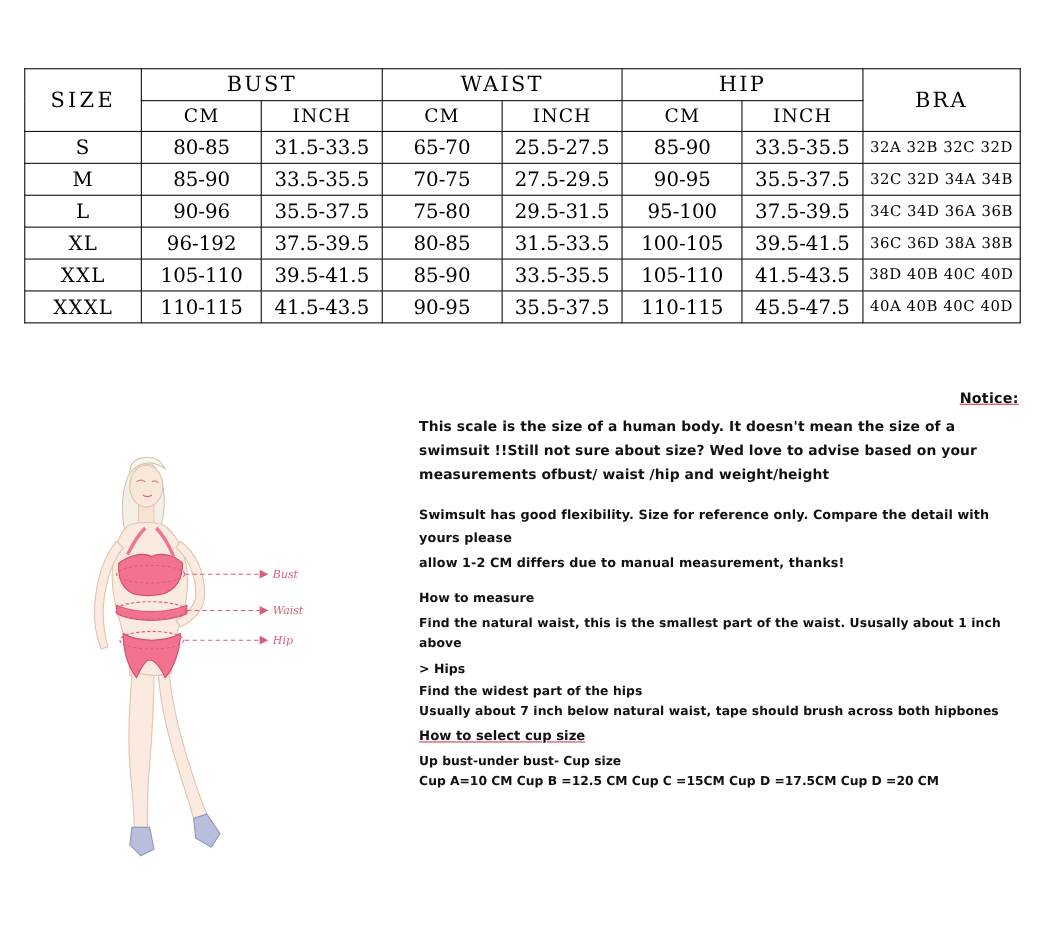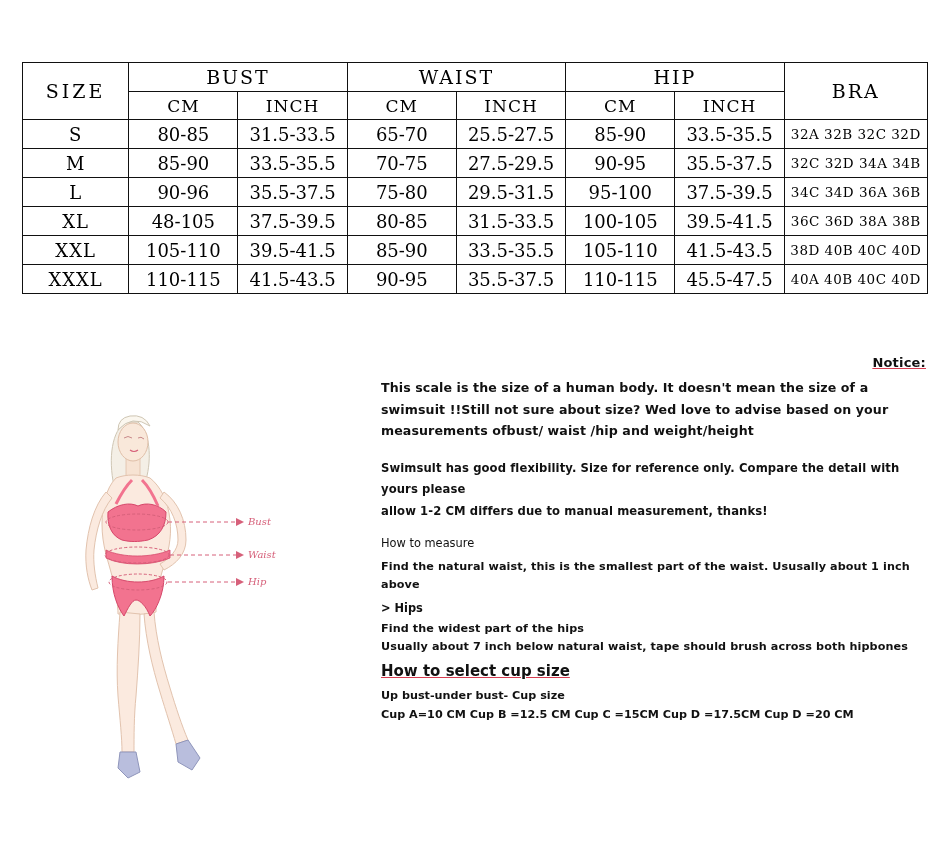--- a/index.html
+++ b/index.html
@@ -113,41 +113,41 @@
   }
   .notes .para {
     font-size: 11.6px;
     font-weight: bold;
     line-height: 1.85;
     letter-spacing: 0.1px;
     margin-bottom: 14px;
   }
   .notes .how-title {
     font-size: 11.4px;
-    font-weight: normal;
+    font-weight: bold;
     margin-bottom: 8px;
   }
   .notes .sub-head {
     font-size: 11.4px;
     font-weight: bold;
     color: #111;
     text-decoration: underline;
     text-decoration-color: #d63b4f;
     margin-bottom: 5px;
   }
   .notes .sub-head.nounderline { text-decoration: none; }
   .notes .line {
     font-size: 11.2px;
     font-weight: bold;
     line-height: 1.62;
     letter-spacing: 0.1px;
   }
   .notes .blk { margin-bottom: 6px; }
   .notes .cup-title {
-    font-size: 15px;
+    font-size: 12px;
     font-weight: bold;
     text-decoration: underline;
     text-decoration-color: #d63b4f;
     margin-bottom: 6px;
   }
   .notes .cup-line {
     font-size: 11.2px;
     font-weight: bold;
     line-height: 1.7;
   }
@@ -217,21 +217,21 @@
         <td class="row-cell">90-96</td>
         <td class="row-cell">35.5-37.5</td>
         <td class="row-cell">75-80</td>
         <td class="row-cell">29.5-31.5</td>
         <td class="row-cell">95-100</td>
         <td class="row-cell">37.5-39.5</td>
         <td class="row-cell bra-cell">34C 34D 36A 36B</td>
       </tr>
       <tr>
         <td class="row-cell size-label">XL</td>
-        <td class="row-cell">48-105</td>
+        <td class="row-cell">96-192</td>
         <td class="row-cell">37.5-39.5</td>
         <td class="row-cell">80-85</td>
         <td class="row-cell">31.5-33.5</td>
         <td class="row-cell">100-105</td>
         <td class="row-cell">39.5-41.5</td>
         <td class="row-cell bra-cell">36C 36D 38A 38B</td>
       </tr>
       <tr>
         <td class="row-cell size-label">XXL</td>
         <td class="row-cell">105-110</td>

